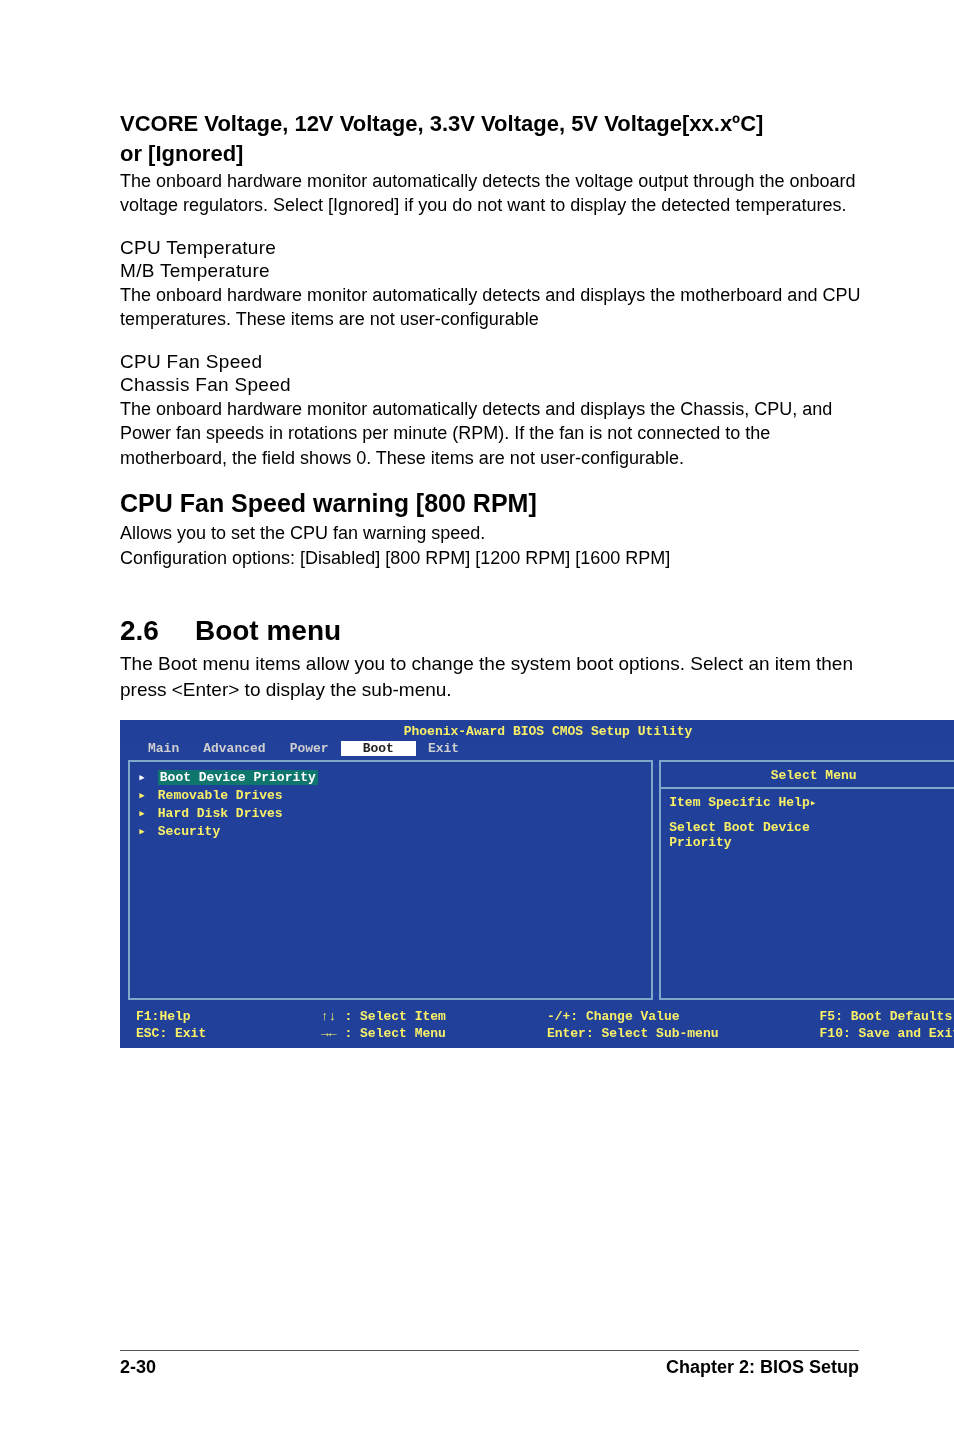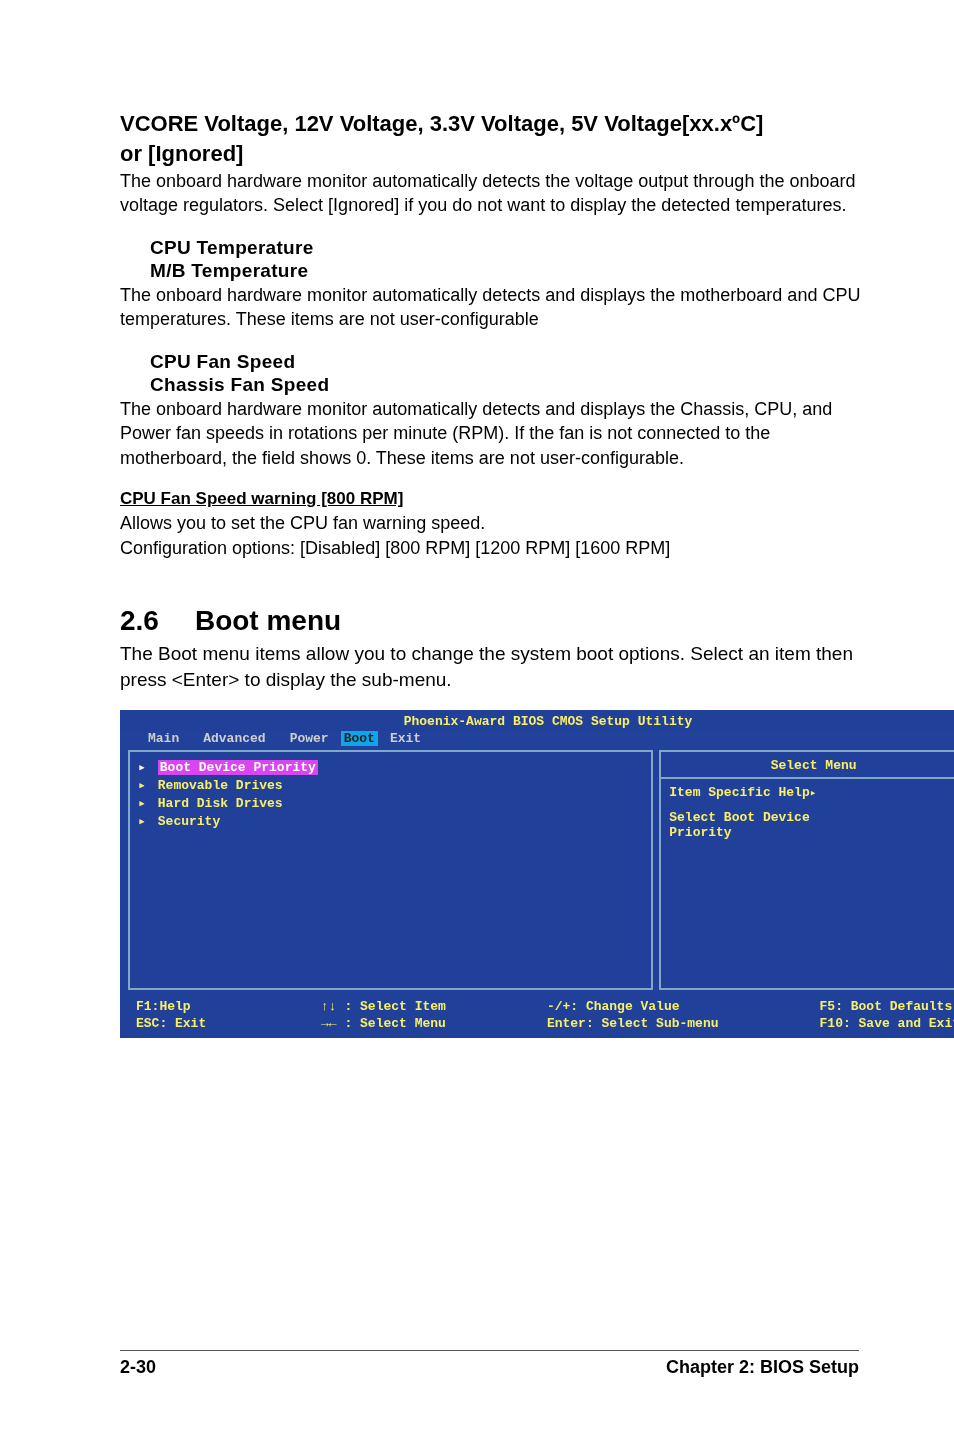--- a/index.html
+++ b/index.html
@@ -18,24 +18,23 @@
     margin-bottom: 2px;
     line-height: 1.25;
   }
   .body-text {
     font-size: 18px;
     line-height: 1.35;
     margin-bottom: 18px;
   }
   .sub-heading {
     font-size: 19px;
-    font-weight: bold;
+    font-weight: normal;
     letter-spacing: 0.3px;
     line-height: 1.25;
-    margin-left: 30px;
   }
   .h2-row {
     display: flex;
     align-items: baseline;
     gap: 36px;
     margin-top: 6px;
     margin-bottom: 4px;
   }
   .h2-num {
     font-size: 28px;
@@ -66,23 +65,23 @@
   .bios-tabs {
     display: flex;
     background: #22419a;
     padding: 0 16px 4px;
   }
   .bios-tab {
     color: #cfcfcf;
     padding: 0 12px;
   }
   .bios-tab.active {
-    background: #0ea5e9;
+    background: #ffffff;
     color: #222;
-    padding: 0 3px;
+    padding: 0 22px;
   }
   .bios-panels {
     display: flex;
     padding: 0 8px 8px;
     gap: 6px;
   }
   .panel {
     border: 2px solid #7fa9c8;
     padding: 6px 8px;
   }
@@ -91,21 +90,21 @@
     background: #21409a;
     min-height: 240px;
   }
   .panel-right {
     flex: 1;
     background: #21409a;
     min-height: 240px;
   }
   .menu-line { white-space: nowrap; padding: 1px 0; }
   .arrow { display:inline-block; width: 12px; color: #f9f067; }
-  .sel { color: #fff; background: #d946ef; padding: 0 2px; }
+  .sel { color: #fff; background: #0f766e; padding: 0 2px; }
   .yellow { color: #f9f067; }
   .right-title { color: #f9f067; text-align: center; padding-bottom: 2px; }
   .right-divider { border-top: 2px solid #7fa9c8; margin: 2px -8px 6px; }
   .small-arrow { display:inline-block; line-height:1; font-size:11px; }
 
   .bios-footer {
     display: flex;
     justify-content: space-between;
     padding: 0 16px 6px;
   }
@@ -136,21 +135,21 @@
 <div class="body-text">The onboard hardware monitor automatically detects the voltage output through the onboard voltage regulators. Select [Ignored] if you do not want to display the detected temperatures.</div>
 
 <div class="sub-heading">CPU Temperature</div>
 <div class="sub-heading">M/B Temperature</div>
 <div class="body-text">The onboard hardware monitor automatically detects and displays the motherboard and CPU temperatures. These items are not user-configurable</div>
 
 <div class="sub-heading">CPU Fan Speed</div>
 <div class="sub-heading">Chassis Fan Speed</div>
 <div class="body-text">The onboard hardware monitor automatically detects and displays the Chassis, CPU, and Power fan speeds in rotations per minute (RPM). If the fan is not connected to the motherboard, the field shows 0. These items are not user-configurable.</div>
 
-<div class="h-section" style="font-size:17px;text-decoration:underline;">CPU Fan Speed warning [800 RPM]</div>
+<div class="h-section" style="font-size:25px;">CPU Fan Speed warning [800 RPM]</div>
 <div style="font-size:18px;line-height:1.35;">Allows you to set the CPU fan warning speed.</div>
 <div class="body-text">Configuration options: [Disabled] [800 RPM] [1200 RPM] [1600 RPM]</div>
 
 <div class="h2-row">
   <span class="h2-num">2.6</span>
   <span class="h2-title">Boot menu</span>
 </div>
 <div class="body-text" style="font-size:19px;">The Boot menu items allow you to change the system boot options. Select an item then press &lt;Enter&gt; to display the sub-menu.</div>
 
 <div class="bios-wrap">

